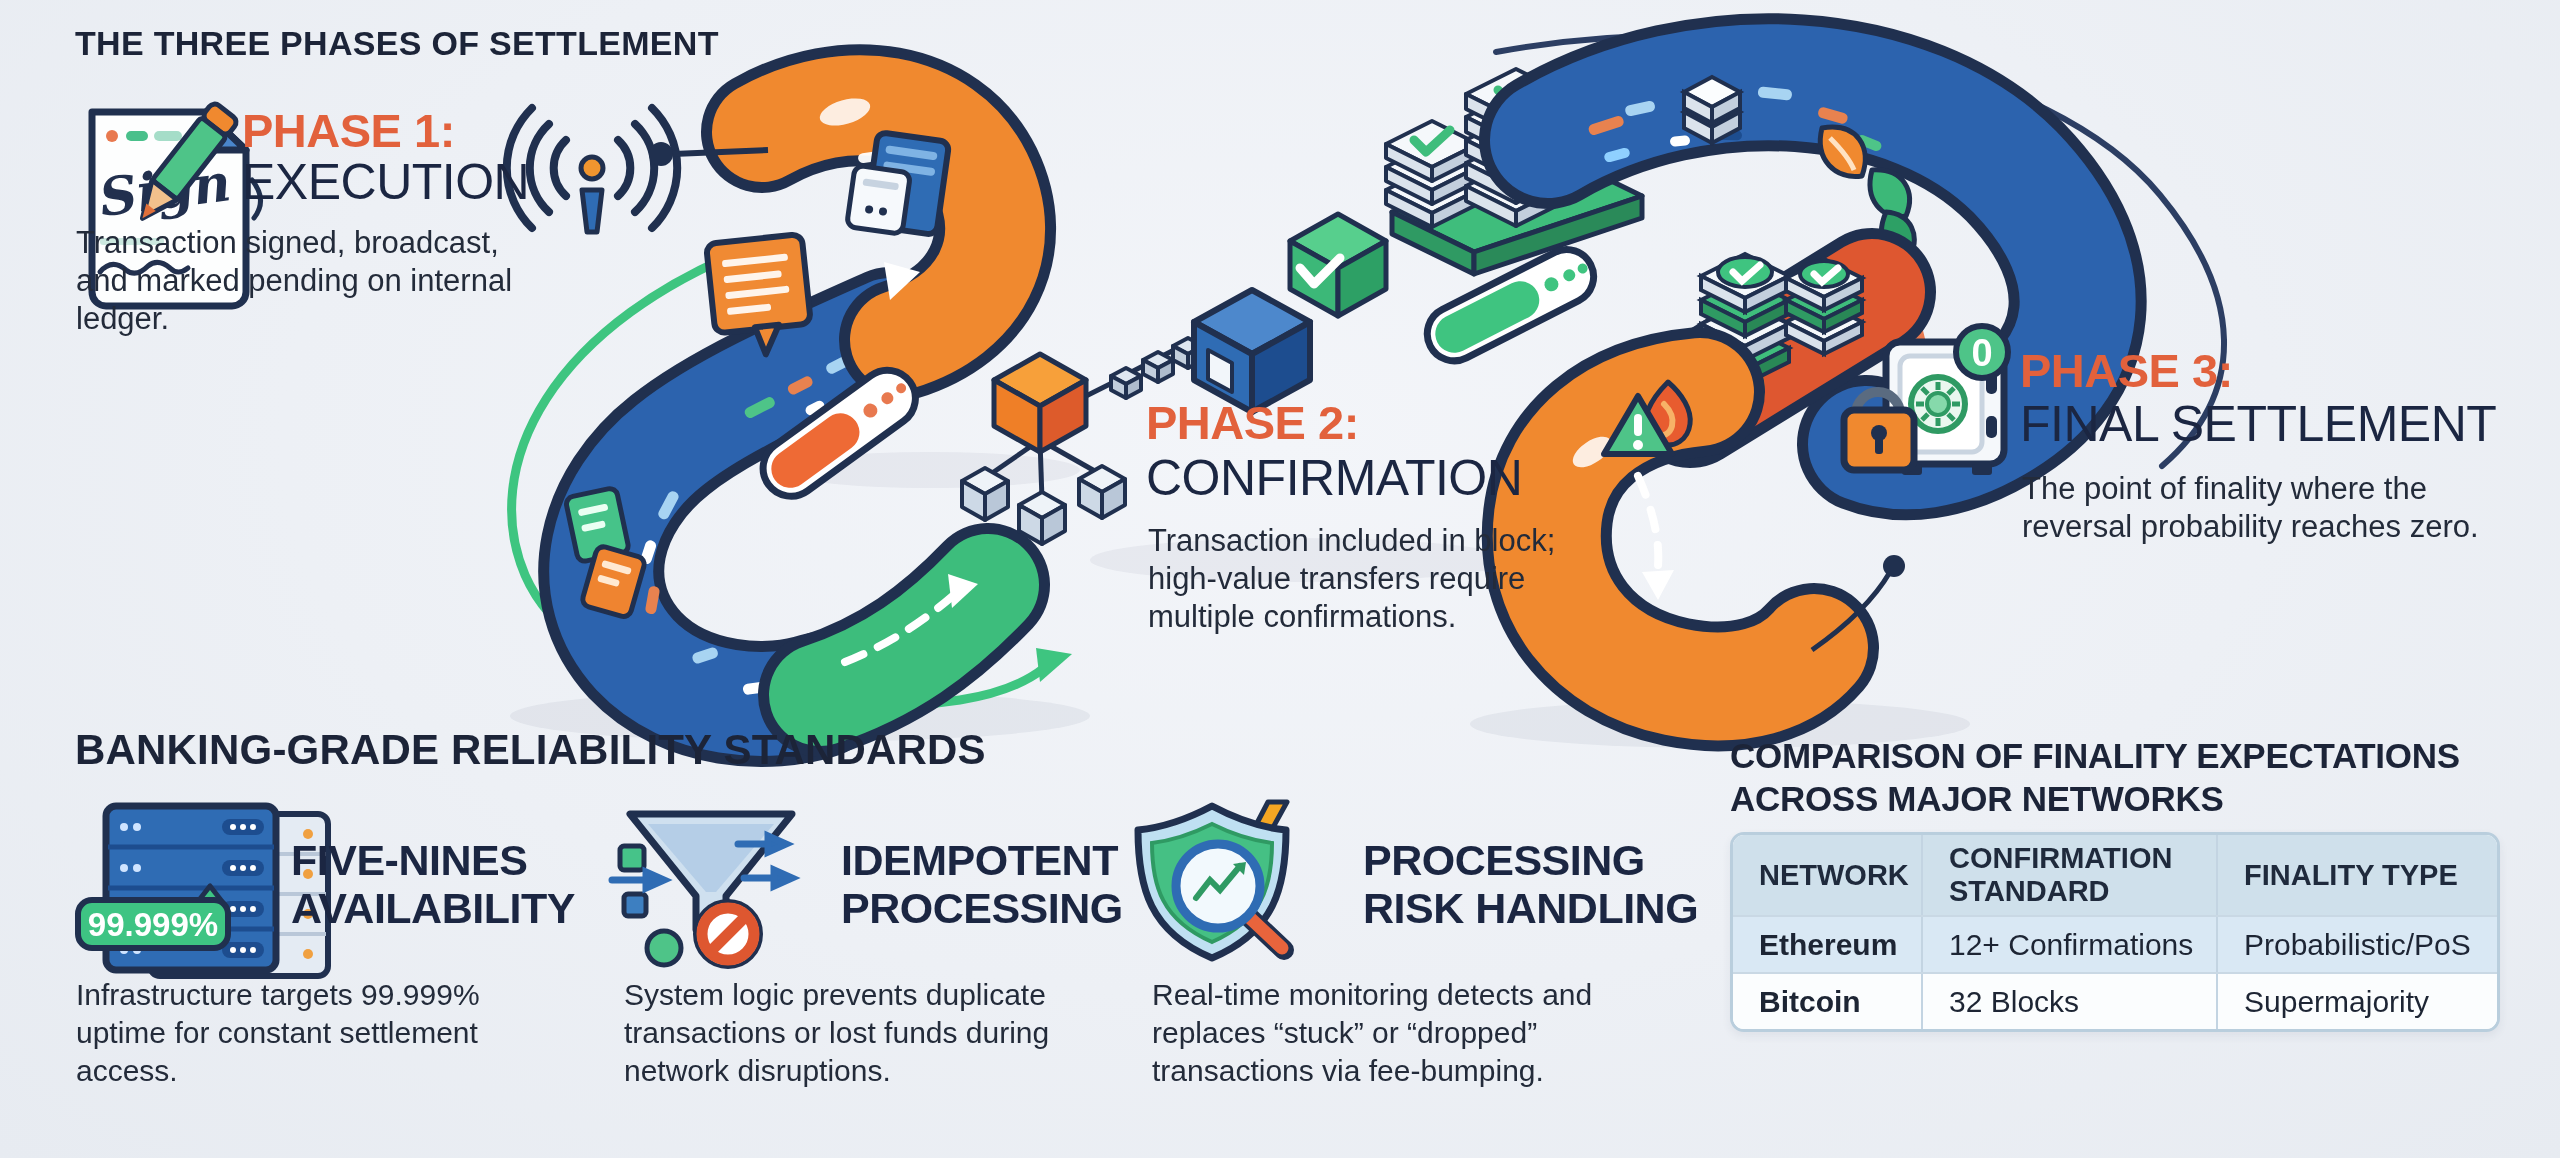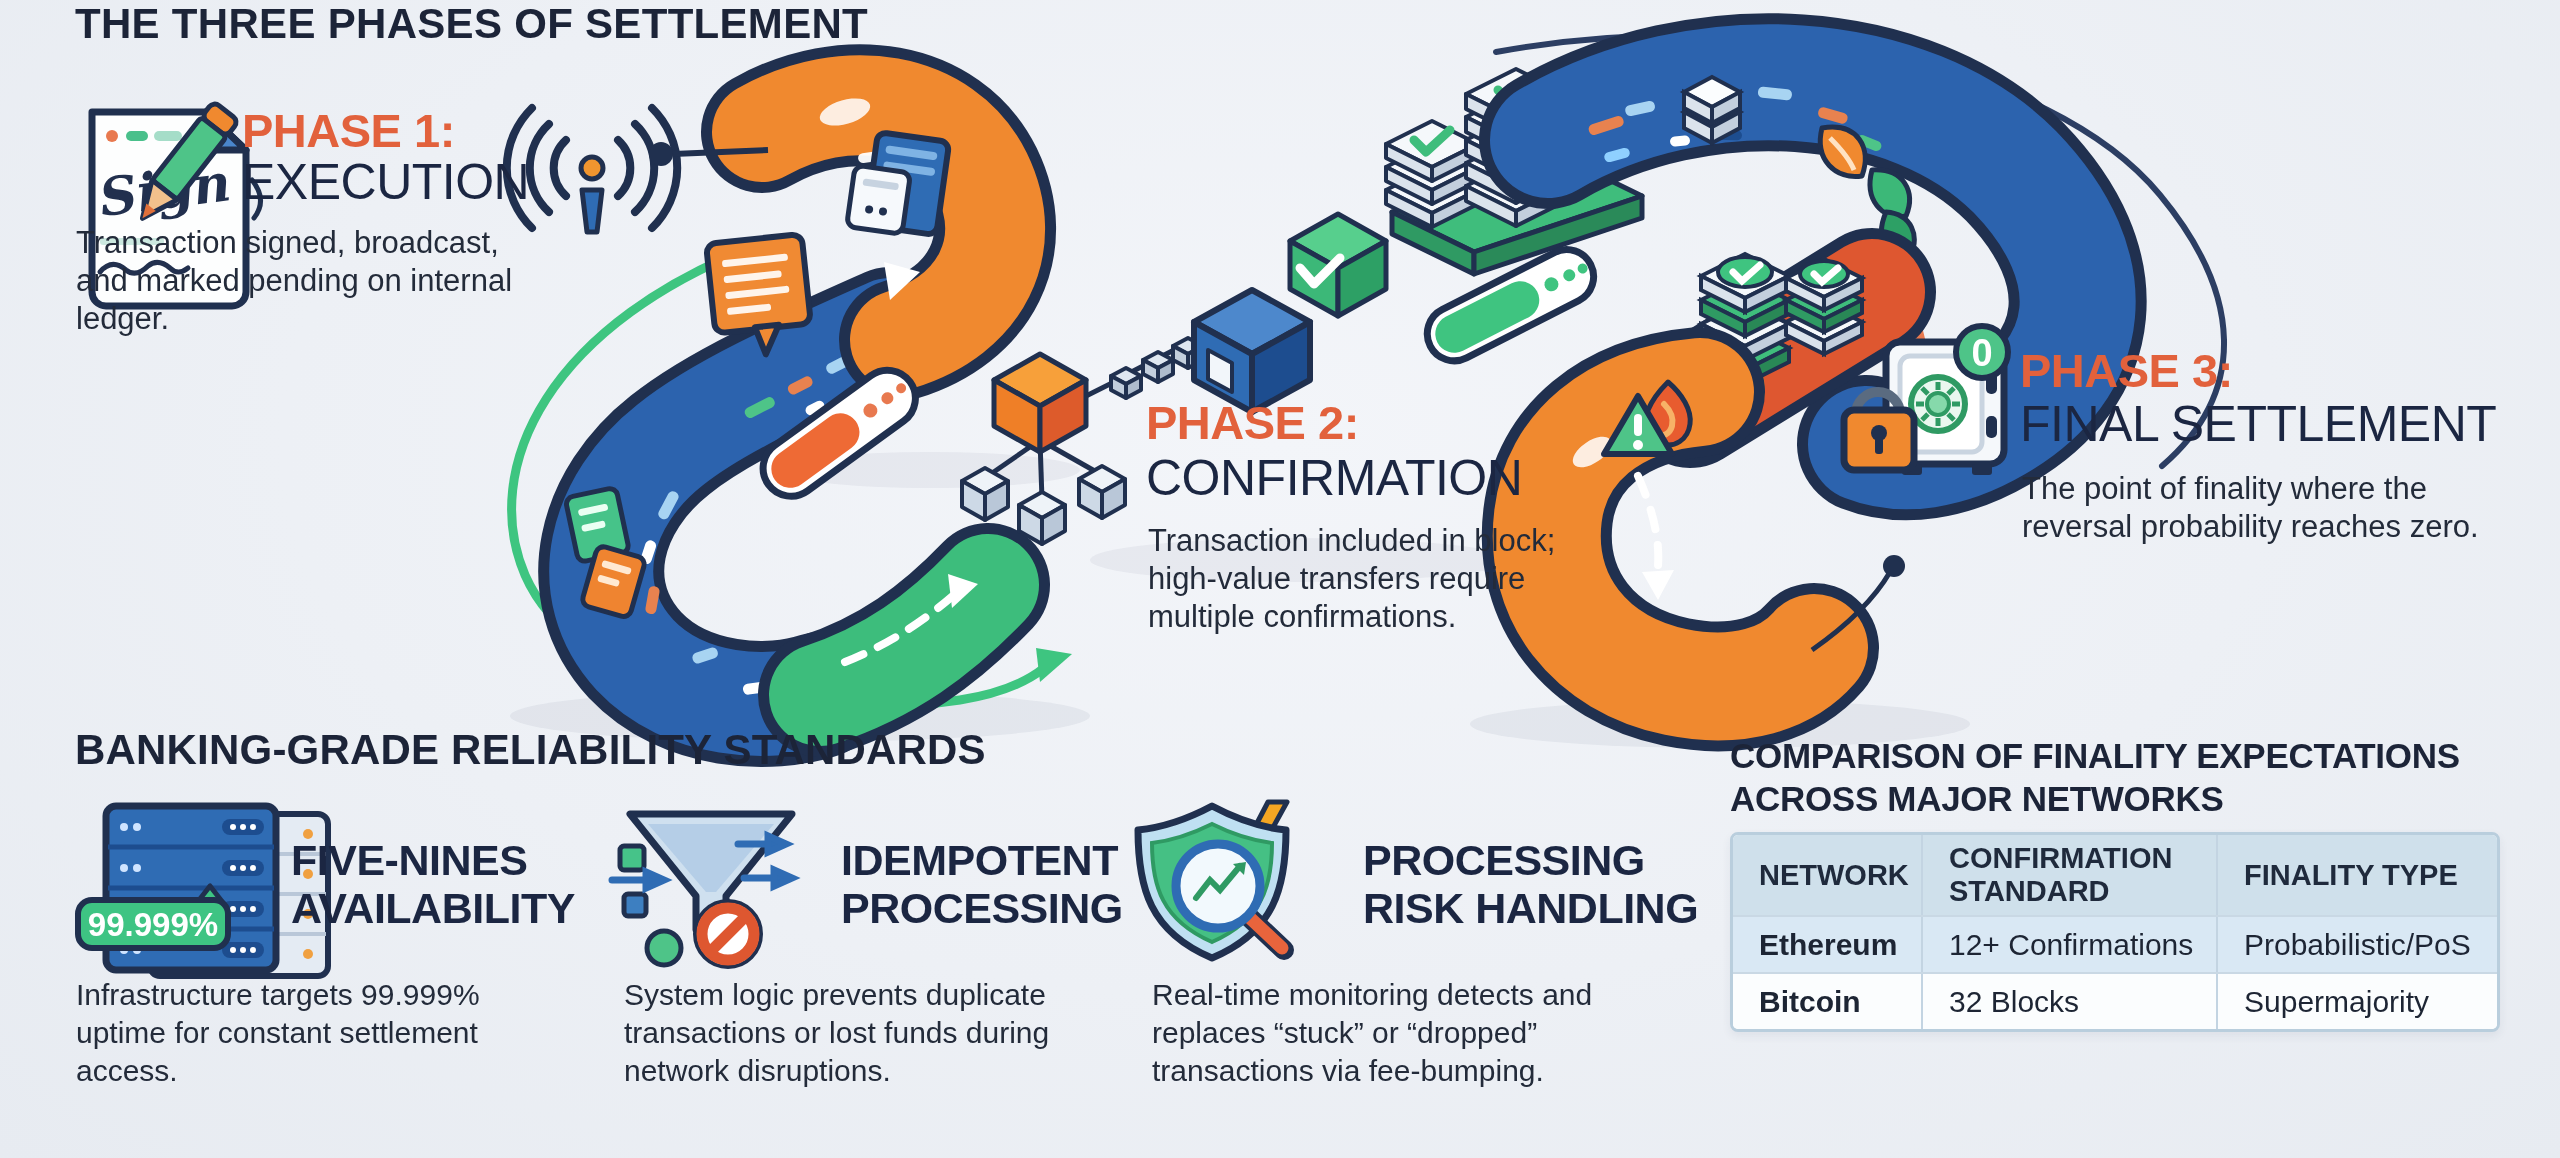--- a/index.html
+++ b/index.html
@@ -6,21 +6,21 @@
   html,body { width:2560px; height:1158px; }
   body { font-family:"Liberation Sans", sans-serif; }
   .canvas {
     position:relative; width:2560px; height:1158px; overflow:hidden;
     background: radial-gradient(ellipse at 50% 38%, #f3f5f9 0%, #edf0f5 55%, #e7ebf1 100%);
   }
   .abs { position:absolute; }
   svg.illu { position:absolute; left:0; top:0; width:2560px; height:1158px; z-index:1; }
   .txt { z-index:2; }
 
-  .main-title { left:75px; top:0; font-size:42px; font-weight:700; color:#1c2438; letter-spacing:.3px; }
+  .main-title { left:75px; top:24px; font-size:34px; font-weight:700; color:#1c2438; letter-spacing:.3px; }
 
   .phase-label { font-size:47px; font-weight:700; color:#e2613c; letter-spacing:-.5px; line-height:1.05; }
   .phase-name  { font-size:50px; font-weight:400; color:#1b2642; letter-spacing:-.5px; line-height:1.05; }
   .phase-desc  { font-size:31px; color:#232b3a; line-height:38px; }
 
   .p1-label { left:242px; top:106px; }
   .p1-name  { left:242px; top:156px; }
   .p1-desc  { left:76px;  top:224px; width:445px; }
 
   .p2-label { left:1146px; top:398px; }
@@ -38,21 +38,21 @@
   .it2-title { left:800px;  top:836px; }
   .it3-title { left:1322px; top:836px; }
   .it1-desc { left:76px;   top:976px; width:465px; }
   .it2-desc { left:624px;  top:976px; width:480px; }
   .it3-desc { left:1152px; top:976px; width:505px; }
 
   .cmp-title { left:1730px; top:734px; font-size:35px; font-weight:700; color:#1c2438; line-height:43px; letter-spacing:-.3px; }
 
   .cmp-table {
     left:1730px; top:832px; width:770px;
-    border:3px solid #b9cedd; border-radius:8px; overflow:hidden;
+    border:3px solid #b9cedd; border-radius:14px; overflow:hidden;
     background:#fff; box-shadow:0 4px 10px rgba(40,60,90,.07);
   }
   .t-row { display:grid; grid-template-columns:188px 295px 284px; }
   .t-row > div { padding:0 12px 0 26px; display:flex; align-items:center; border-left:2px solid #c3d4e2; }
   .t-row > div:first-child { border-left:none; }
   .t-head { background:#cfe0eb; height:80px; }
   .t-head > div { font-size:29px; font-weight:700; color:#1f2a3c; line-height:33px; }
   .t-data { height:57px; border-top:2px solid #c9d8e4; font-size:30px; color:#1d2534; }
   .t-data .net { font-weight:700; }
   .row-alt { background:#d9e8f4; }

